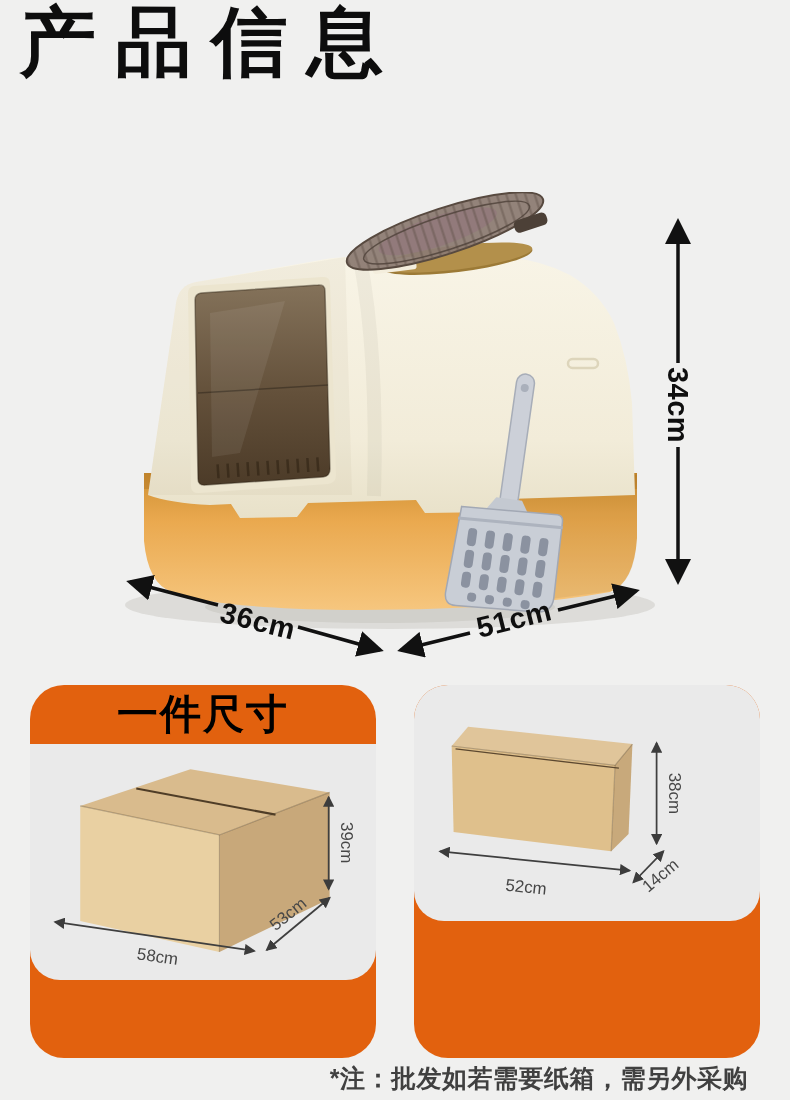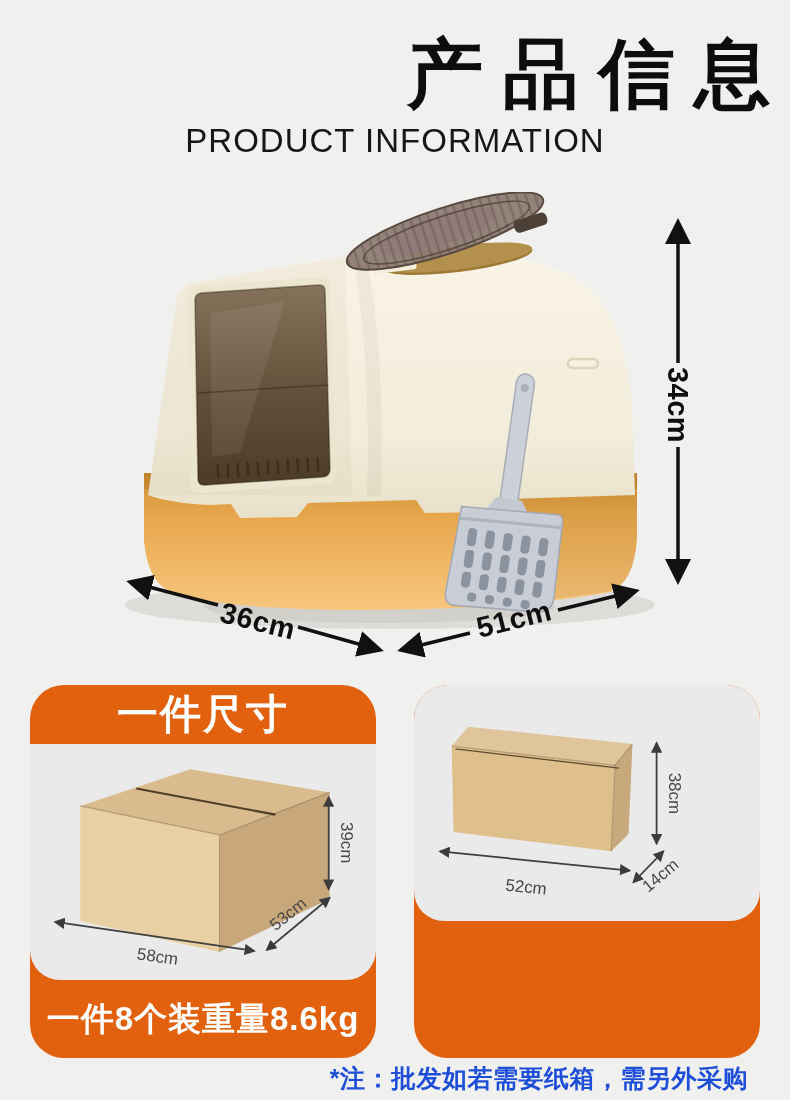--- a/index.html
+++ b/index.html
@@ -13,21 +13,21 @@
   body{
     width:790px;height:1100px;overflow:hidden;
     background:var(--page-bg);
     font-family:"Liberation Sans","DejaVu Sans",sans-serif;
     color:var(--ink);
   }
   .page{position:relative;width:790px;height:1100px;background:var(--page-bg);}
 
   
   .title{
-    margin:0;padding-top:32px;text-align:right;
+    margin:0;text-align:left;
     font-size:76px;font-weight:900;letter-spacing:.26em;text-indent:.26em;
     color:var(--ink);line-height:1.1;
   }
   .subtitle{
     margin-top:6px;text-align:center;
     font-size:33px;font-weight:500;letter-spacing:1px;color:#161616;
   }
 
   
   .product-area{position:absolute;left:60px;top:192px;width:650px;height:472px;}
@@ -35,46 +35,45 @@
   .dim-text{font-size:29px;font-weight:600;fill:#0f0f0f;letter-spacing:.5px;}
 
   
   .cards{position:absolute;left:30px;top:685px;width:730px;height:373px;display:flex;gap:38px;}
   .card{
     flex:1;background:var(--accent);border-radius:34px;
     display:flex;flex-direction:column;overflow:hidden;
   }
   .card-header{
     height:59px;flex:0 0 59px;display:flex;align-items:center;justify-content:center;
-    color:#ffffff;font-size:41px;font-weight:800;letter-spacing:2px;
+    color:#000000;font-size:41px;font-weight:800;letter-spacing:2px;
   }
   .card-body{
     height:236px;flex:0 0 236px;background:var(--panel-bg);
     border-radius:0 0 30px 30px;
     display:flex;align-items:center;justify-content:center;
   }
   .card-footer{
     flex:1;display:flex;align-items:center;justify-content:center;
     color:#fff;font-size:33px;font-weight:800;letter-spacing:1px;
   }
   .box-dim{font-size:17.5px;font-weight:500;fill:#474747;}
 
   
   .note{
     position:absolute;right:42px;top:1062px;
-    font-size:25px;font-weight:700;color:#1d4ed8;letter-spacing:.5px;
+    font-size:25px;font-weight:700;color:#404040;letter-spacing:.5px;
   }
 </style>
 </head>
 <body>
 
 <div class="page">
 
   <h1 class="title">产品信息</h1>
-  <div class="subtitle">PRODUCT INFORMATION</div>
 
   <div class="product-area">
     <svg viewBox="0 0 650 470">
       <defs>
         <marker id="ahB" viewBox="0 0 10 10" refX="8.5" refY="5" markerWidth="7.5" markerHeight="7.5" orient="auto-start-reverse">
           <path d="M0,0 L10,5 L0,10 Z" fill="#111"></path>
         </marker>
         <linearGradient id="hoodG" x1="0" y1="0" x2="0" y2="1">
           <stop offset="0" stop-color="#f8f4e6"></stop>
             <stop offset=".7" stop-color="#f2ecd9"></stop>
@@ -214,21 +213,20 @@
           <g stroke="#3f3f3f" stroke-width="1.8" fill="none">
             <line x1="295" y1="53" x2="295" y2="148" marker-start="url(#ah1)" marker-end="url(#ah1)"></line>
             <line x1="12" y1="182" x2="218" y2="212" marker-start="url(#ah1)" marker-end="url(#ah1)"></line>
             <line x1="231" y1="211" x2="296" y2="157" marker-start="url(#ah1)" marker-end="url(#ah1)"></line>
           </g>
           <text class="box-dim" x="313" y="100" transform="rotate(90 313 100)" text-anchor="middle" dominant-baseline="central">39cm</text>
           <text class="box-dim" x="118" y="218" transform="rotate(8 118 218)" text-anchor="middle" dominant-baseline="central">58cm</text>
           <text class="box-dim" x="253" y="174" transform="rotate(-39 253 174)" text-anchor="middle" dominant-baseline="central">53cm</text>
         </svg>
       </div>
-      <div class="card-footer">一件8个装重量8.6kg</div>
     </section>
 
     <section class="card">
       <div class="card-body">
         <svg width="322" height="232" viewBox="0 0 330 240">
           <defs>
             <marker id="ah2" viewBox="0 0 10 10" refX="8.5" refY="5" markerWidth="6.5" markerHeight="6.5" orient="auto-start-reverse">
               <path d="M0,0 L10,5 L0,10 Z" fill="#3c3c3c"></path>
             </marker>
           </defs>

